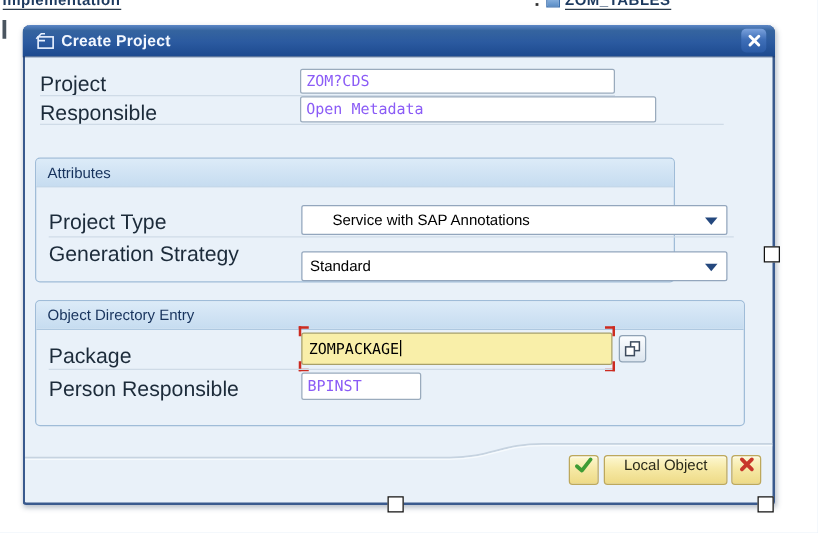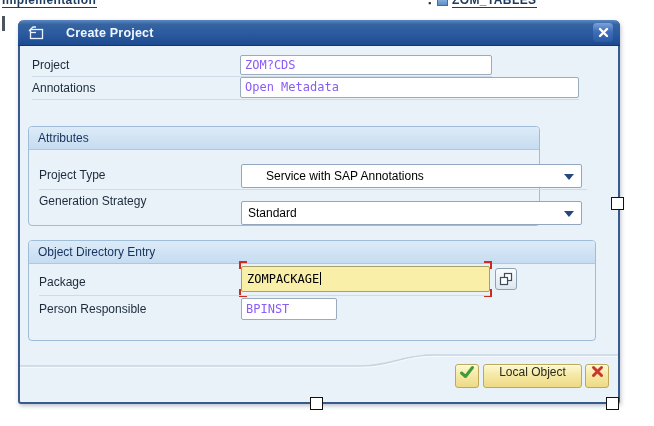--- a/index.html
+++ b/index.html
@@ -36,31 +36,31 @@
     box-shadow:1px 2px 4px rgba(60,80,110,.35);
   }
   .titlebar{
     position:absolute;left:-2px;top:0;right:-2px;height:25px;
     border-radius:6px 6px 0 0;
     background:linear-gradient(#5d87c6 0%, #35649f 18%, #2b5aa0 55%, #1d4a8f 100%);
     border-bottom:1px solid #16366b;
     display:flex;align-items:center;
   }
   .title-icon{margin-left:10px;display:inline-flex;}
-  .title-text{color:#f2f7ff;font-size:12.5px;font-weight:bold;margin-left:22px;letter-spacing:.2px;text-align:right;}
+  .title-text{color:#f2f7ff;font-size:12.5px;font-weight:bold;margin-left:5px;letter-spacing:.2px;text-align:right;}
   .close-btn{
     position:absolute;right:7px;top:3px;width:20px;height:19px;
     border-radius:4px;box-sizing:border-box;cursor:pointer;
     background:linear-gradient(#7ba2dd 0%, #3f6fb8 45%, #2a5aa5 100%);
     border:1px solid #9dbbе6;
     border-color:#9dbbe6;
     display:flex;align-items:center;justify-content:center;
   }
 
-  .label{position:absolute;font-size:12px;color:#1c2b3a;text-align:center;}
+  .label{position:absolute;font-size:17px;color:#1c2b3a;text-align:center;}
   .row-line{position:absolute;height:1px;background:#cfdbe7;}
 
   .text-input{
     position:absolute;box-sizing:border-box;height:20px;
     background:#ffffff;border:1px solid #9aabbd;border-radius:2px;
     font-family:"DejaVu Sans Mono", monospace;font-size:12px;color:#8b5cf6;
     padding:2px 3px 0 4px;overflow:hidden;white-space:nowrap;
   }
 
   .groupbox{
@@ -155,22 +155,22 @@
       <svg width="11" height="11" viewBox="0 0 11 11">
         <path d="M2 2 L9 9 M9 2 L2 9" stroke="#ffffff" stroke-width="2.4" stroke-linecap="round"></path>
       </svg>
     </span>
   </div>
 
   <span class="label" style="left:12px;top:38px;">Project</span>
   <div class="text-input" style="left:220px;top:35px;width:252px;">ZOM?CDS</div>
   <div class="row-line" style="left:12px;top:56px;width:460px;"></div>
 
-  <span class="label" style="left:12px;top:61px;">Annotations</span>
-  <div class="text-input" style="left:220px;top:57px;width:339px;height:21px;">Open Metadata</div>
+  <span class="label" style="left:12px;top:61px;">Responsible</span>
+  <div class="text-input" style="left:220px;top:57px;width:285px;height:21px;">Open Metadata</div>
   <div class="row-line" style="left:12px;top:79px;width:547px;"></div>
 
   <div class="groupbox" style="left:8px;top:106px;width:512px;height:100px;">
     <div class="group-header">
       <span>Attributes</span>
     </div>
     <span class="label" style="left:10px;top:41px;">Project Type</span>
     <div class="combo" style="left:212px;top:37px;width:341px;padding-left:24px;">
       <span>Service with SAP Annotations</span>
       <span class="chev"></span>

